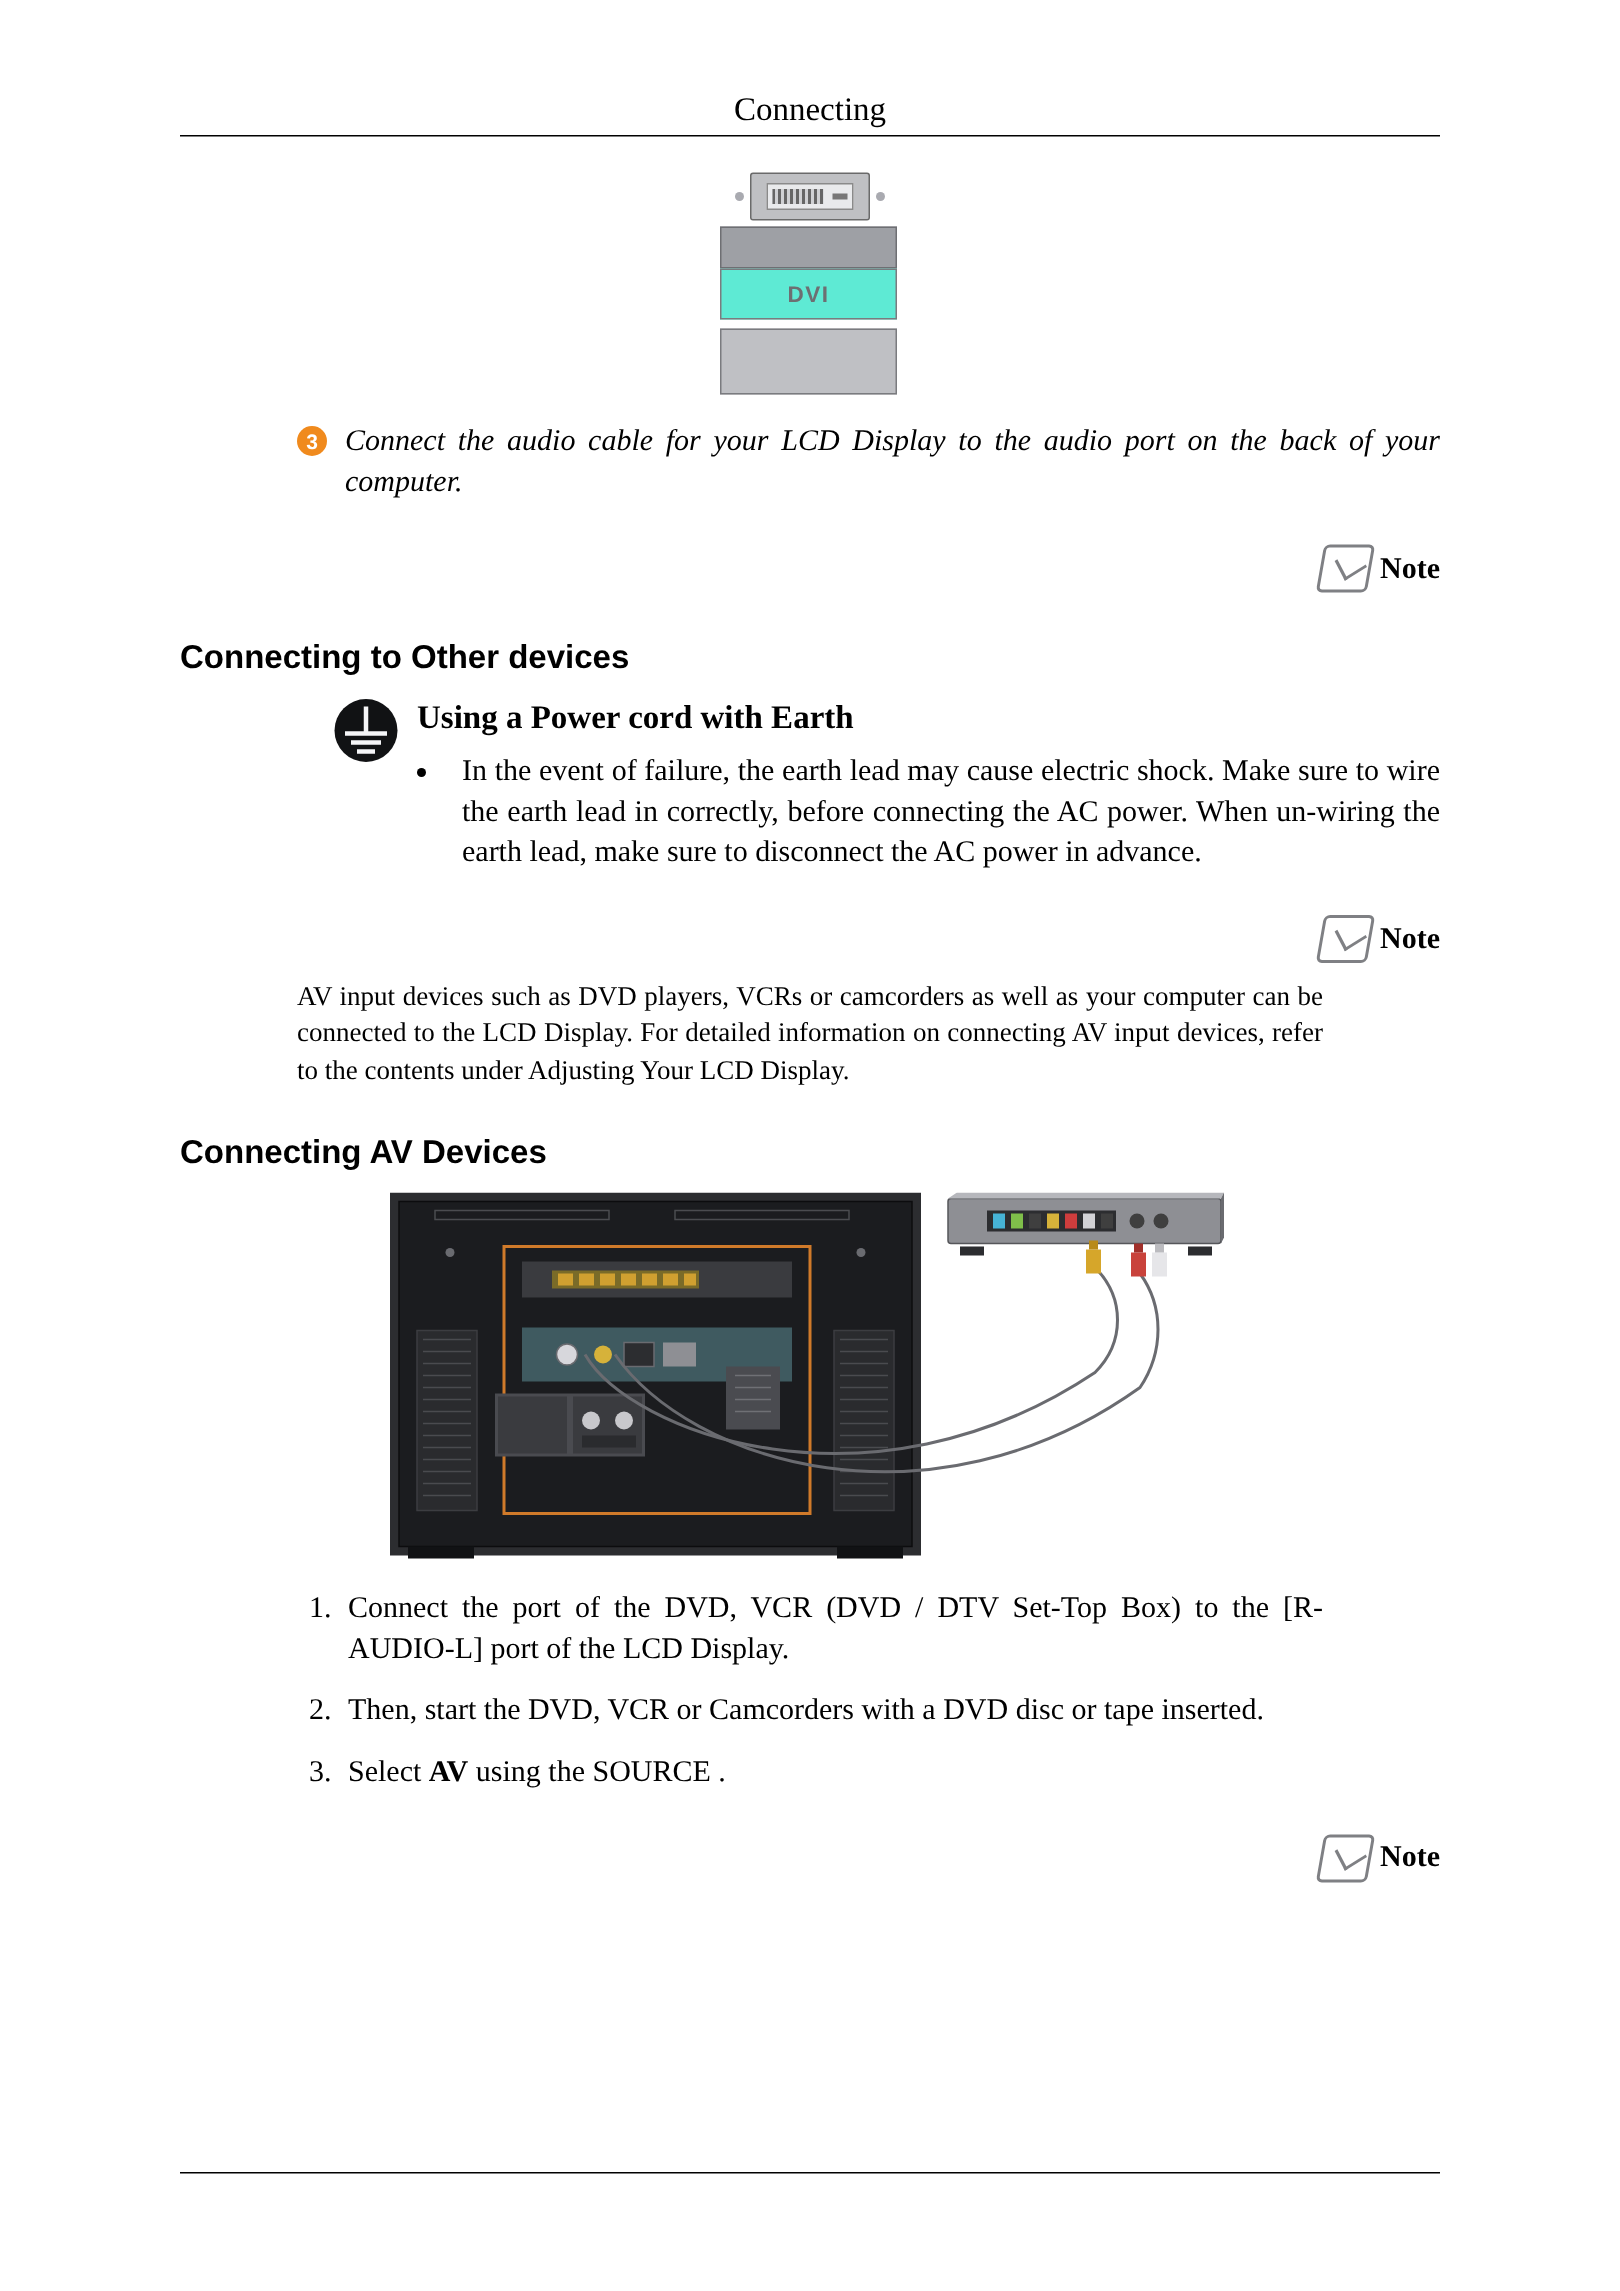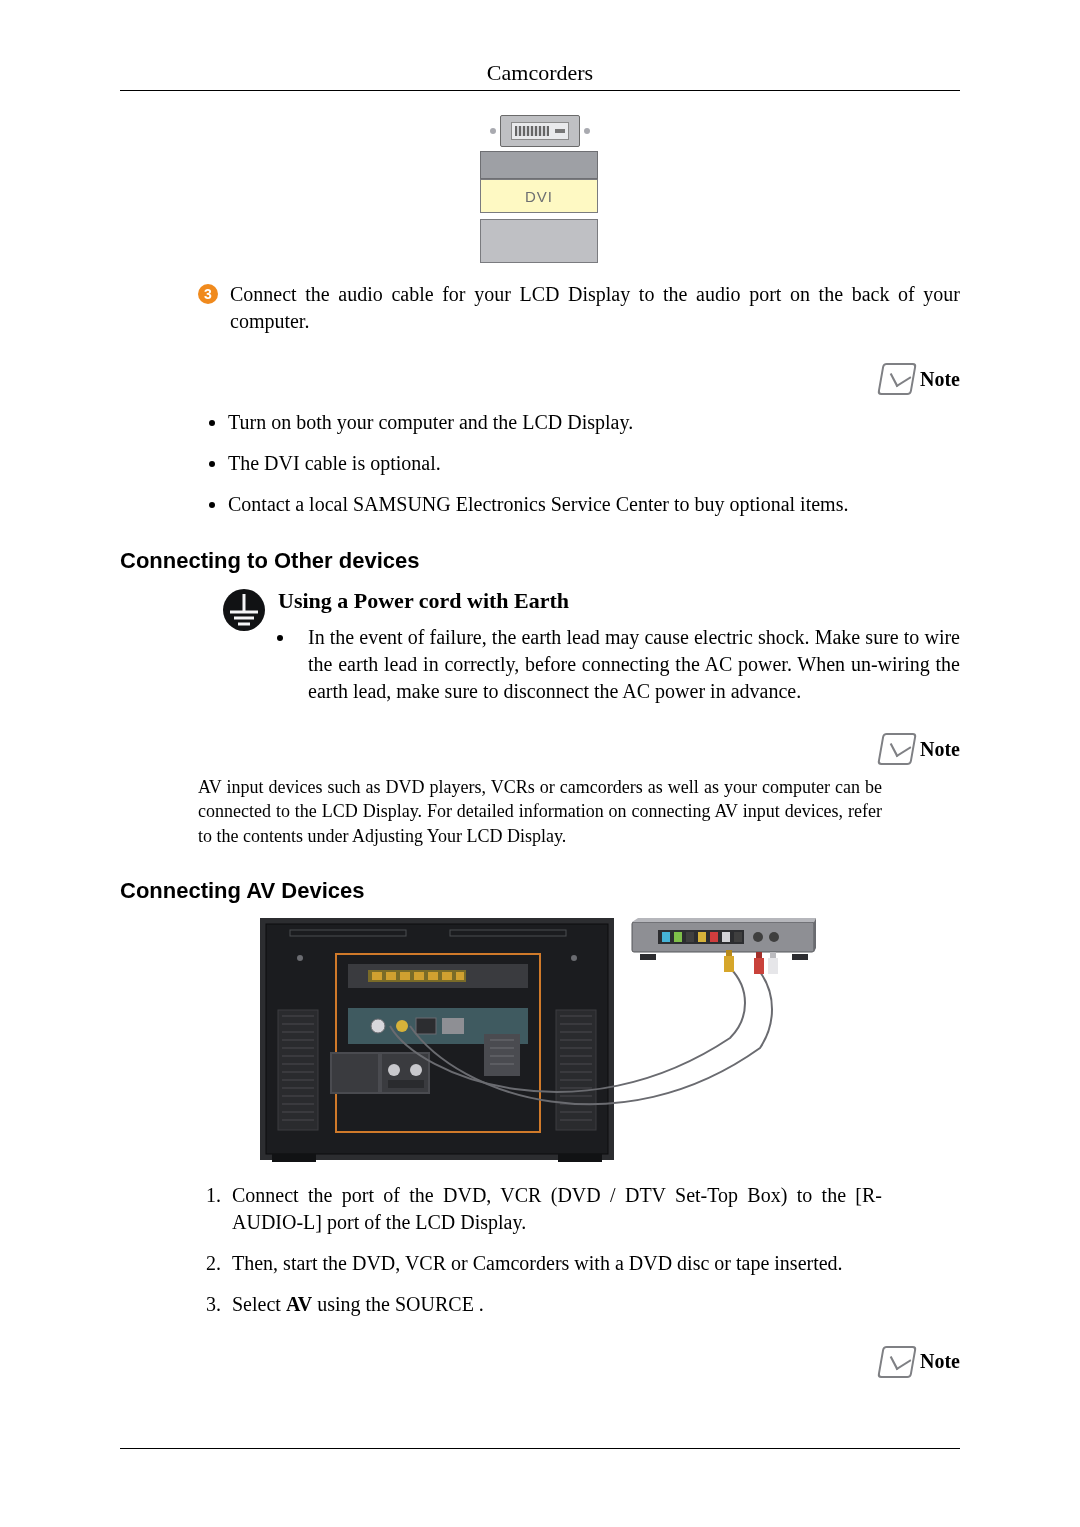--- a/index.html
+++ b/index.html
@@ -85,29 +85,29 @@
   }
   .dvi-panel {
     width: 116px;
     height: 26px;
     background: #9ea0a5;
     border: 1px solid #6e6f73;
   }
   .dvi-label {
     width: 116px;
     height: 32px;
-    background: #fef9c3;
+    background: #5eead4;
     border: 1px solid #7a7b7f;
     display: flex;
     align-items: center;
     justify-content: center;
     font-family: Arial, sans-serif;
     font-size: 15px;
     color: #6d6f72;
-    font-weight: 400;
+    font-weight: 700;
     letter-spacing: 1px;
   }
   .dvi-blank {
     width: 116px;
     height: 42px;
     background: #bfc0c4;
     border: 1px solid #7a7b7f;
   }
 
   
@@ -128,20 +128,21 @@
     font-weight: bold;
     display: inline-flex;
     align-items: center;
     justify-content: center;
     flex: 0 0 20px;
     margin-top: 3px;
   }
   .step-text {
     flex: 1;
     text-align: justify;
+    font-style: italic;
   }
 
   
   .note-head {
     display: flex;
     align-items: center;
     gap: 6px;
     margin: 28px 0 10px 78px;
     font-size: 20px;
     font-weight: bold;
@@ -250,21 +251,21 @@
     line-height: 1.35;
     text-align: justify;
   }
   .bold { font-weight: bold; }
 </style>
 </head>
 <body>
 
 <div class="page">
 
-  <div class="header-line">Camcorders</div>
+  <div class="header-line">Connecting</div>
   <hr class="rule">
 
   <div class="dvi-diagram">
     <div class="dvi-row" style="margin-bottom:4px;">
       <div class="dvi-side-dot"></div>
       <div class="dvi-port-outer">
         <div class="dvi-port-inner">
           <div class="dvi-pins"></div>
           <div class="dvi-slot"></div>
         </div>
@@ -279,25 +280,20 @@
 
   <div class="step-row">
     <span class="circ-num">3</span>
     <span class="step-text">Connect the audio cable for your LCD Display to the audio port on the back of your computer.</span>
   </div>
 
   <div class="note-head">
     <span class="note-icon"></span>
     <span>Note</span>
   </div>
-  <ul class="note-list">
-    <li>Turn on both your computer and the LCD Display.</li>
-    <li>The DVI cable is optional.</li>
-    <li>Contact a local SAMSUNG Electronics Service Center to buy optional items.</li>
-  </ul>
 
   <h2 class="section">Connecting to Other devices</h2>
 
   <div class="earth-block">
     <div class="earth-icon">
       <svg viewBox="0 0 44 48">
         <circle cx="22" cy="22" r="21" fill="#111214"></circle>
         <line x1="22" y1="6" x2="22" y2="24" stroke="#f5f5f7" stroke-width="3"></line>
         <line x1="8" y1="24" x2="36" y2="24" stroke="#f5f5f7" stroke-width="3"></line>
         <line x1="12" y1="30" x2="32" y2="30" stroke="#f5f5f7" stroke-width="3"></line>

